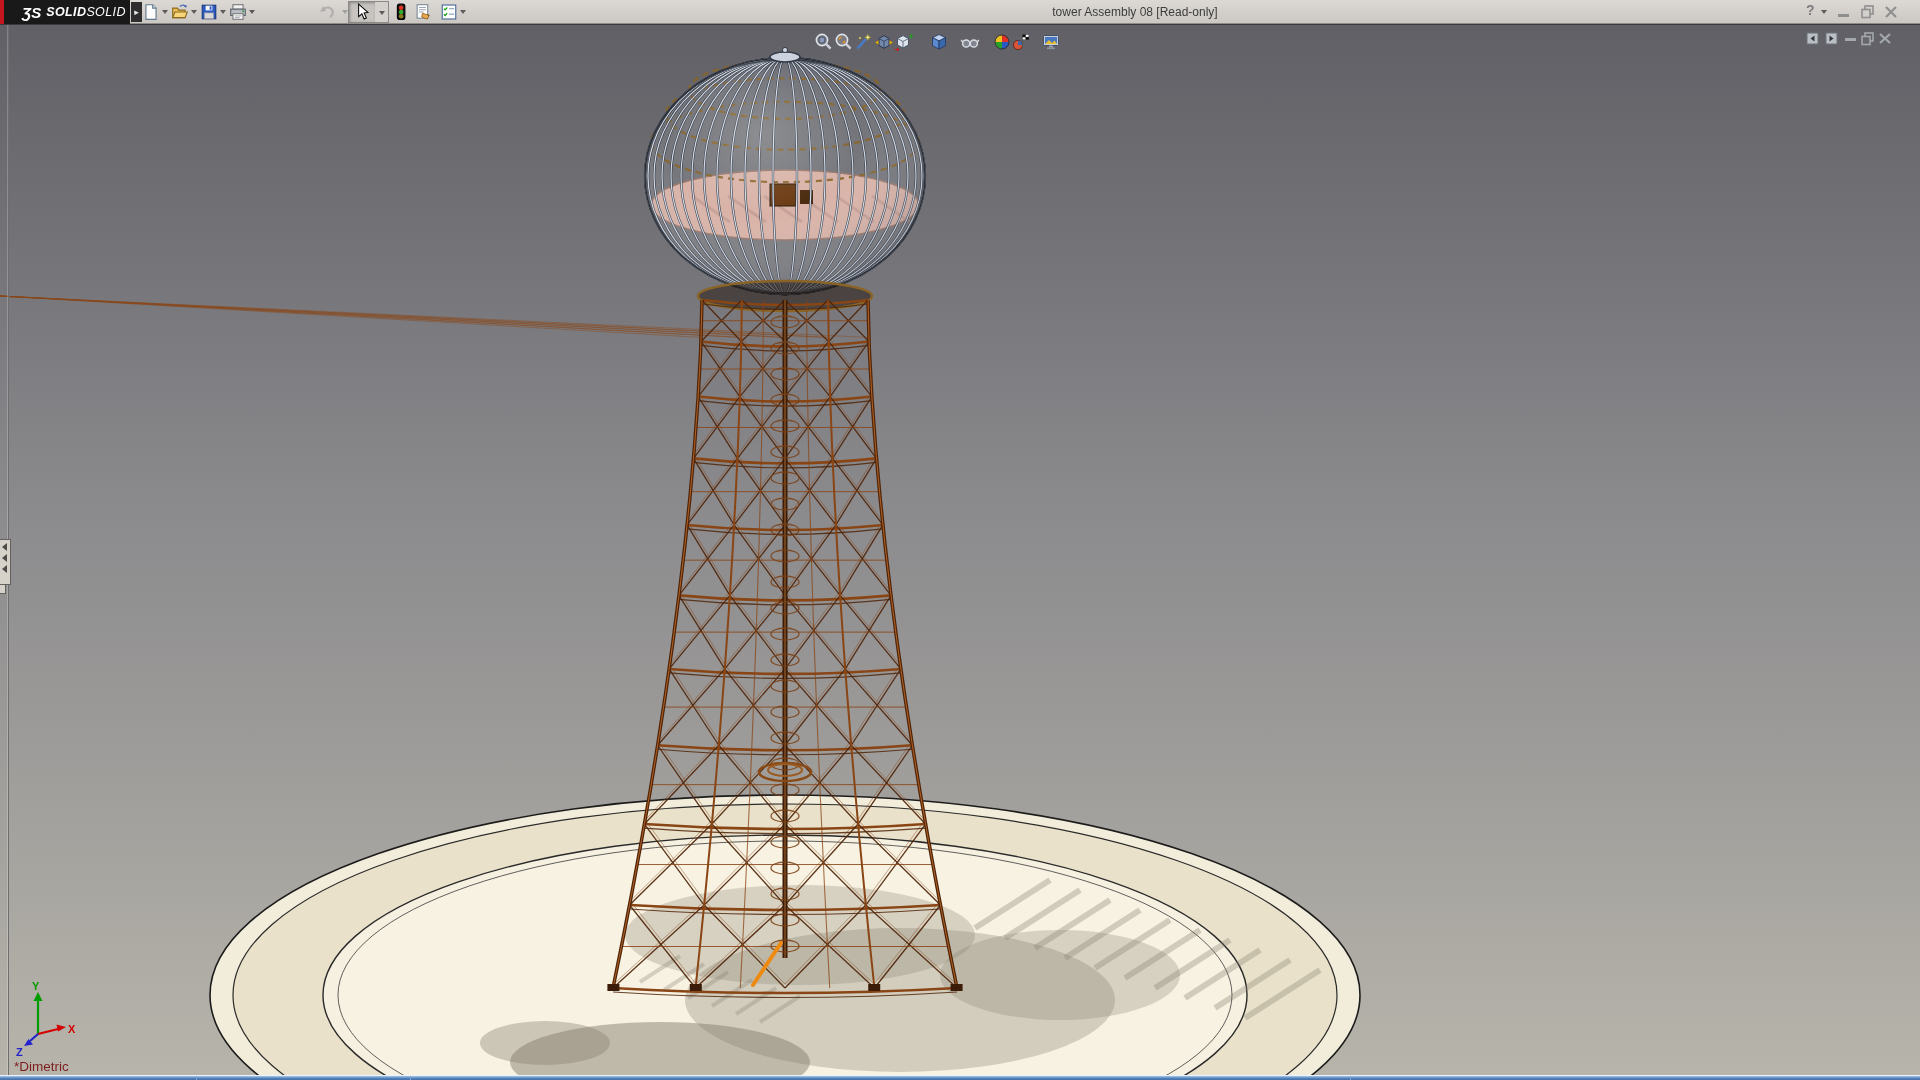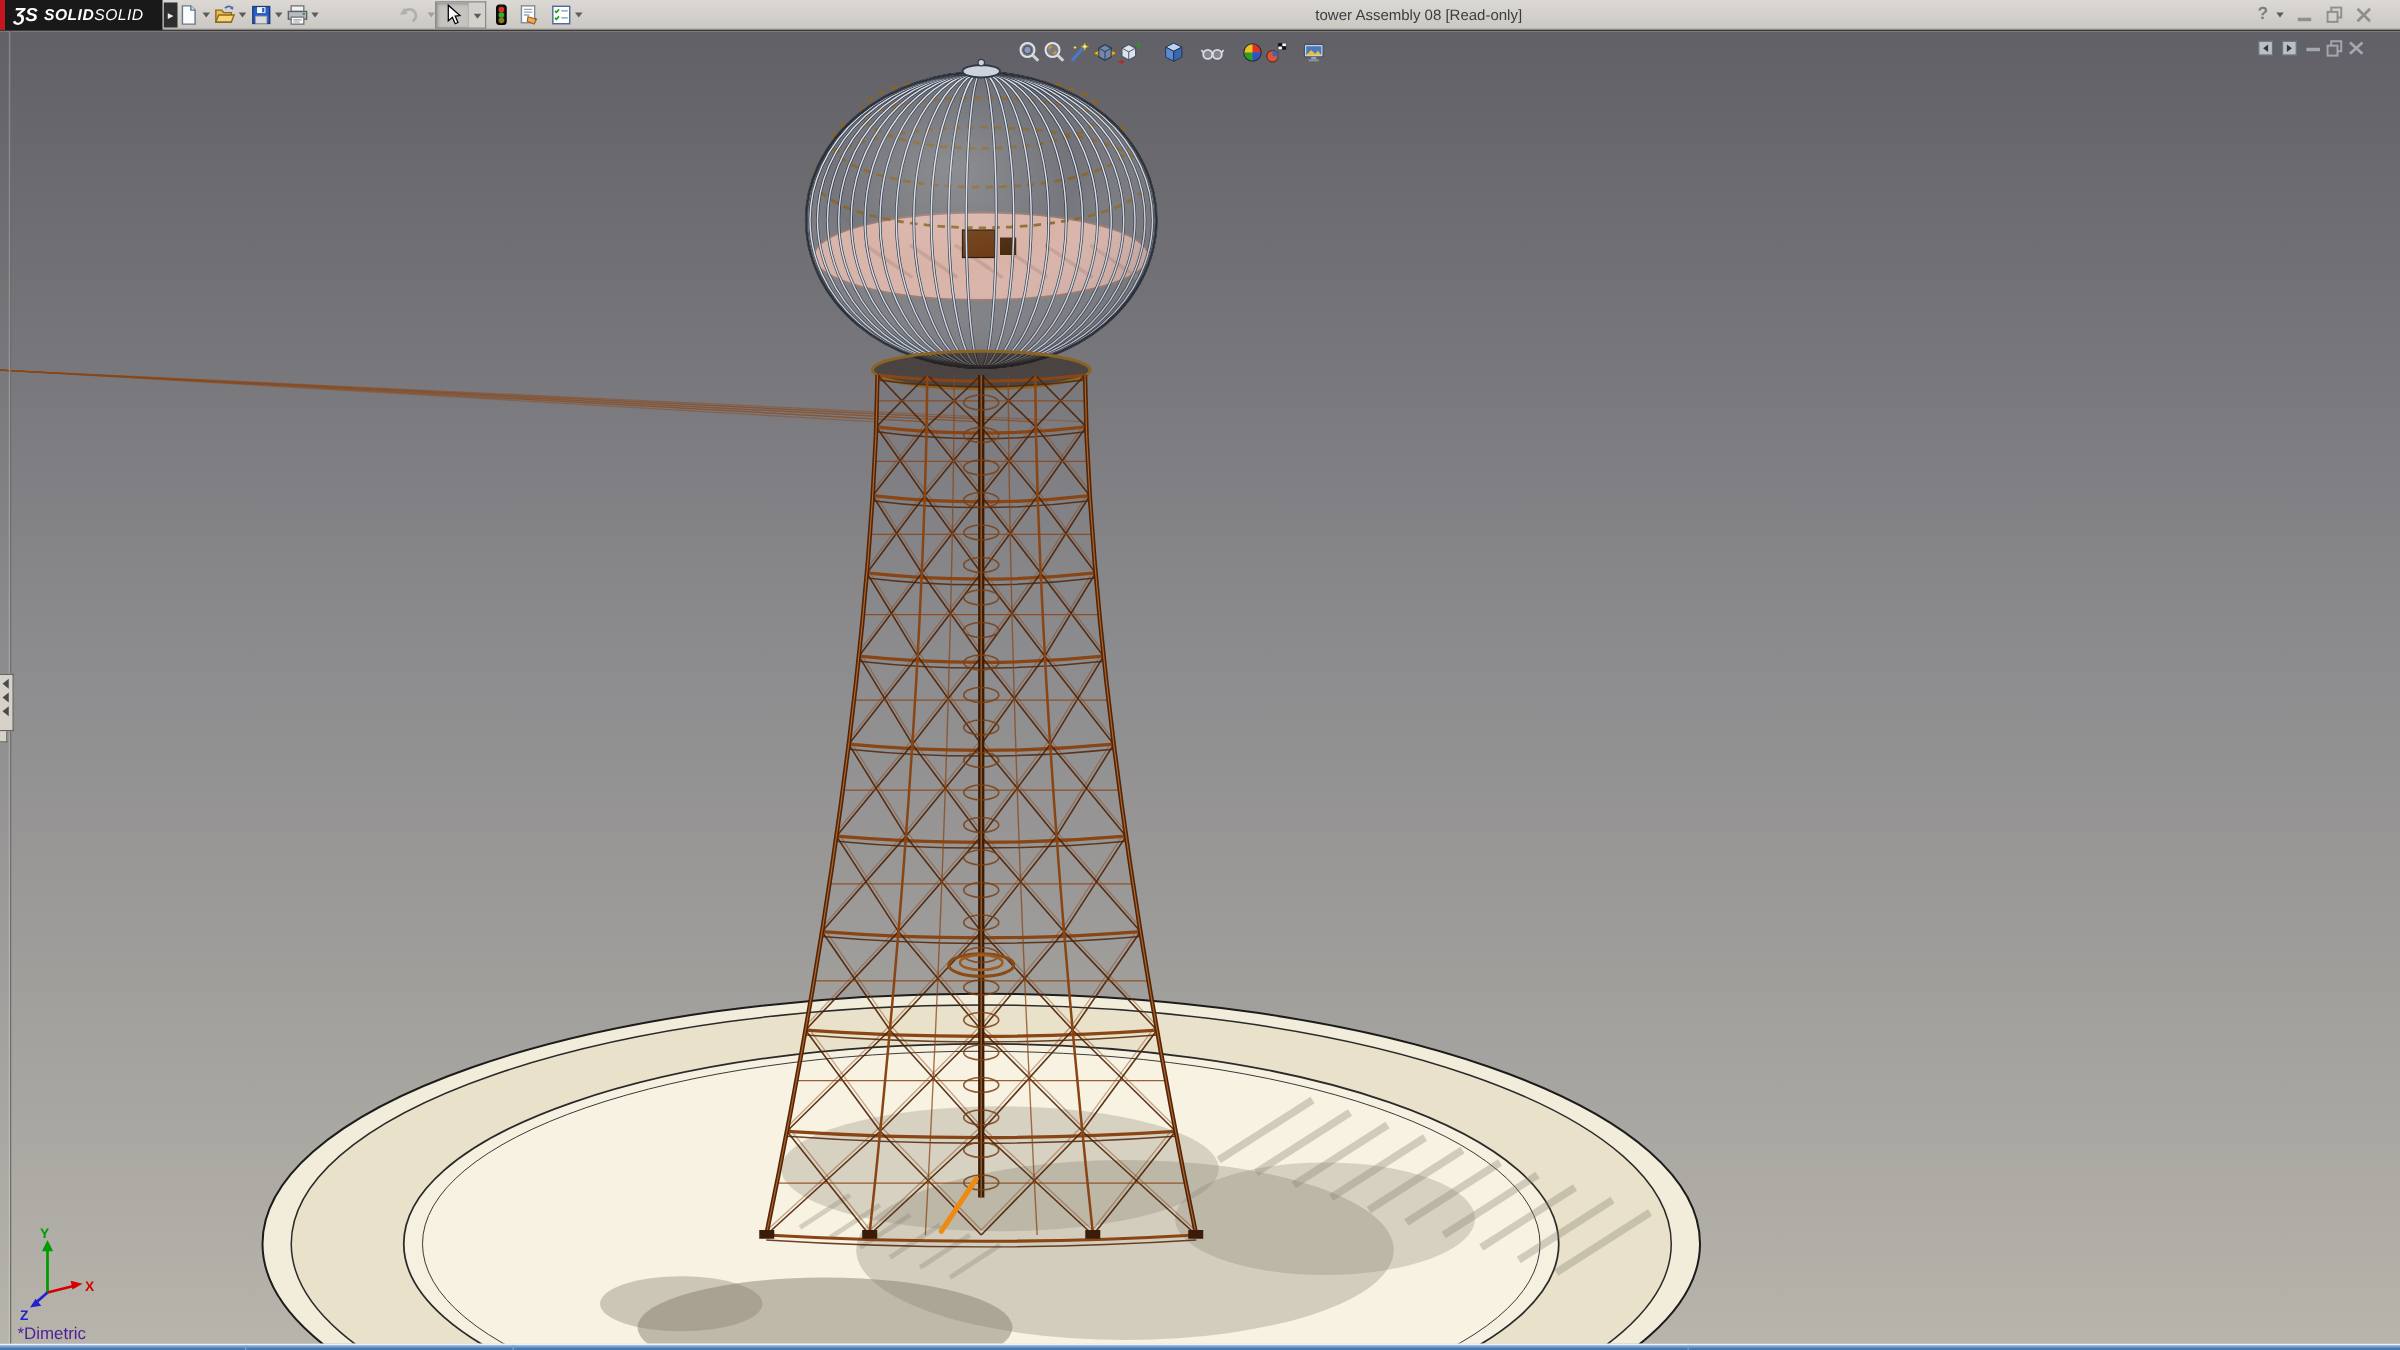--- a/index.html
+++ b/index.html
@@ -2,21 +2,21 @@
 <html><head>
 <meta charset="utf-8">
 <style>
   *{margin:0;padding:0;box-sizing:border-box}
   html,body{width:1920px;height:1080px;overflow:hidden;font-family:"Liberation Sans",sans-serif;background:#b6b3aa}
   
   .titlebar{position:absolute;top:0;left:0;width:1920px;height:24px;
     background:linear-gradient(#dcd9d5,#cbc8c4);border-bottom:1px solid #8f8c88;z-index:30}
   .redbar{position:absolute;left:0;top:0;width:4px;height:24px;background:#c4161f}
   .logo{position:absolute;left:4px;top:0;height:24px;width:126px;background:#191919;color:#fff;
-    display:flex;align-items:center;padding-left:7px;white-space:nowrap}
+    display:flex;align-items:center;padding-left:18px;white-space:nowrap}
   .logo-mark{font-style:italic;font-weight:bold;font-size:15px;margin-right:5px}
   .brand-b{font-style:italic;font-weight:bold;font-size:12.5px;letter-spacing:.4px}
   .brand-l{font-style:italic;font-weight:normal;font-size:12.5px;letter-spacing:.4px}
   .expand-btn{position:absolute;left:131px;top:2px;width:11px;height:20px;background:#2e2e2e;color:#eee;
     font-size:9px;display:flex;align-items:center;justify-content:center;cursor:pointer}
   .tbtn{position:absolute;top:3px;width:18px;height:18px}
   .tbtn svg{width:18px;height:18px;display:block}
   .dd{position:absolute;top:10px;width:0;height:0;border-left:3px solid transparent;
     border-right:3px solid transparent;border-top:4px solid #5c5c5c}
   .dd.dis{border-top-color:#a0a0a0}
@@ -40,21 +40,21 @@
   .hud{position:absolute;width:20px;height:20px;top:7px;z-index:10;cursor:pointer}
   .hud svg{width:20px;height:20px;display:block}
   .vpc{position:absolute;top:7px;width:13px;height:13px;z-index:10;cursor:pointer}
   .vpc svg{display:block}
   .splitter{position:absolute;left:0;top:514px;width:11px;height:46px;background:#d6d2ca;
     border:1px solid #63625e;border-left:none;z-index:6;cursor:pointer}
   .splitter .tri{width:0;height:0;border-top:4px solid transparent;border-bottom:4px solid transparent;
     border-right:5px solid #4c4b47;margin:3px 0 0 2px}
   .splitnotch{position:absolute;left:0;top:560px;width:6px;height:9px;background:#d6d2ca;
     border:1px solid #63625e;border-left:none;border-top:none;z-index:6}
-  .dimetric{position:absolute;left:14px;bottom:1px;font-size:13.5px;color:#4c1d95;z-index:8}
+  .dimetric{position:absolute;left:14px;bottom:1px;font-size:13.5px;color:#7f1d1d;z-index:8}
   
   .statusbar{position:absolute;bottom:0;left:0;width:1920px;height:5px;
     background:linear-gradient(#a9c7e8,#5181bb 60%,#426fa6);border-top:1px solid #ebf2fb;z-index:30}
   .sb-div{position:absolute;top:0;width:1px;height:5px;background:#7fa3cc}
 </style>
 </head>
 <body>
 
 <div class="titlebar">
   <div class="redbar"></div>

